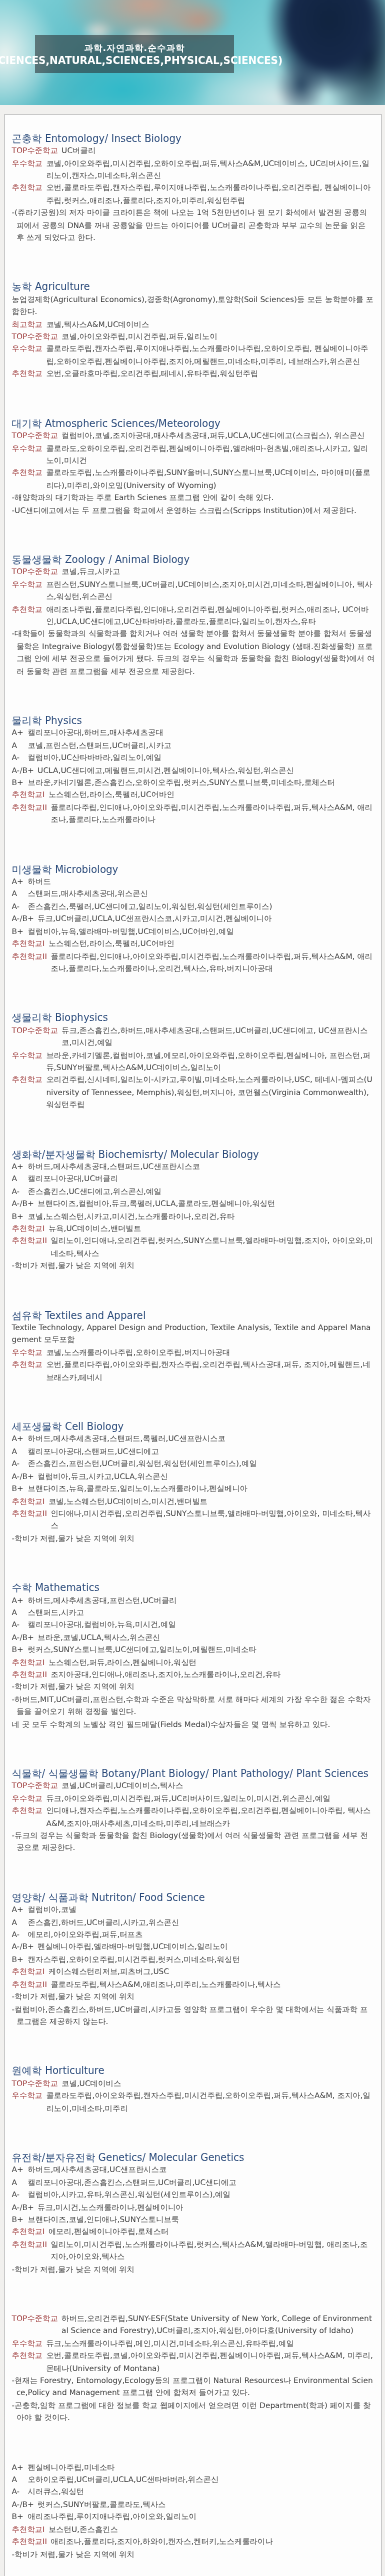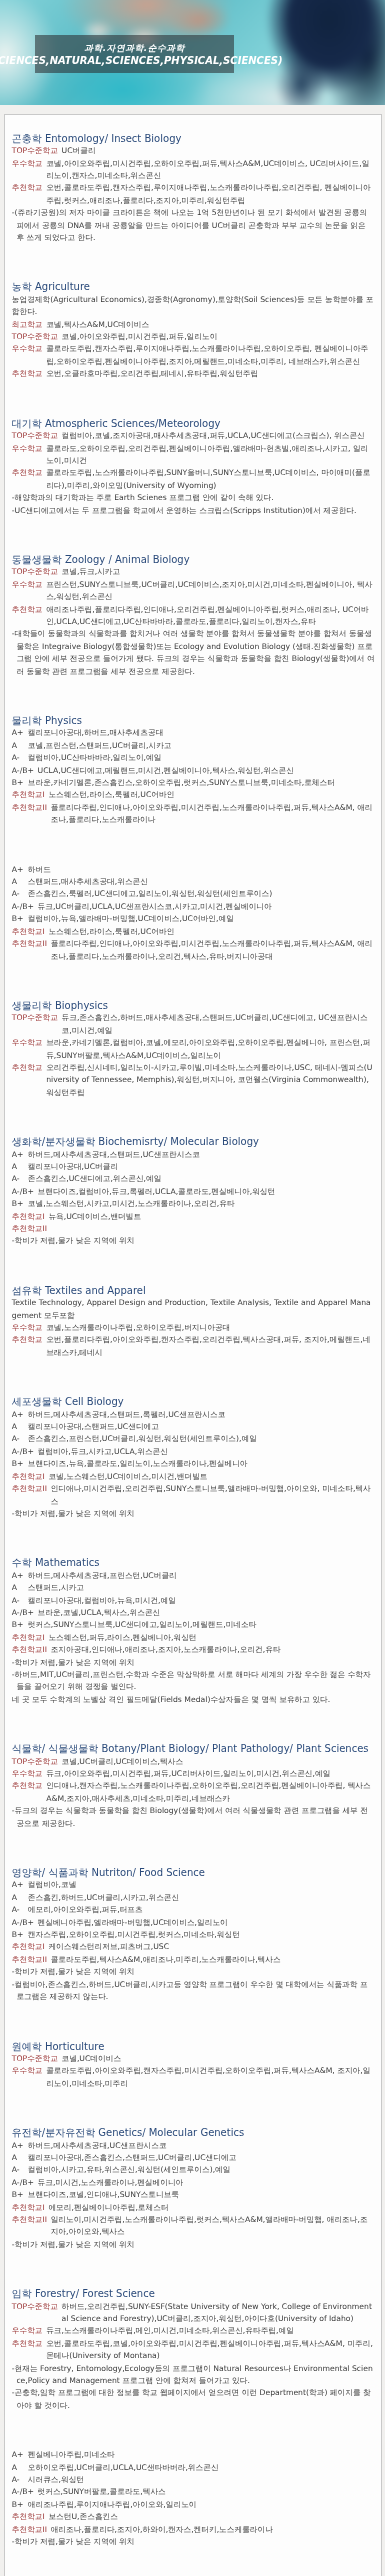--- a/index.html
+++ b/index.html
@@ -26,21 +26,20 @@
       radial-gradient(134px 57px at 289px 106px, #d7e8e9 0%, rgba(215,232,233,0) 70%),
       radial-gradient(77px 88px at 13px 62px, #e9f2f0 0%, rgba(233,242,240,0) 70%),
       linear-gradient(135deg, #86d4da 0%, #57b9c4 35%, #7ccfd6 62%, #9adbdd 100%);
   }
   .hero-overlay{
     position:absolute;left:35px;top:35px;width:199px;height:38px;
     background:rgba(43,46,50,.58);
     color:#ffffff;
     display:flex;flex-direction:column;align-items:center;justify-content:center;
     text-align:center;
-    font-style:italic;
   }
   .hero-ko{font-size:8.8px;font-weight:bold;line-height:12.4px;letter-spacing:0.5px;}
   .hero-en{font-size:10px;font-weight:bold;line-height:11.3px;white-space:nowrap;letter-spacing:0;}
   
   .card{
     margin:9.3px 4.1px 8.2px 4.1px;
     background:#fdfdfd;
     border:0.5px solid #c9c9c9;
     padding:17.5px 6.2px 40px 6.7px;
     min-height:3143px;
@@ -163,20 +162,21 @@
       <div class="row red">
         <span class="lbl red">추천학교I</span>
         <span class="txt">노스웨스턴,라이스,룩펠러,UC어바인</span>
       </div>
       <div class="row red">
         <span class="lbl red">추천학교II</span>
         <span class="txt">플로리다주립,인디애나,아이오와주립,미시건주립,노스캐롤라이나주립,퍼듀,텍사스A&amp;M, 애리조나,플로리다,노스캐롤라이나</span>
       </div>
     </section>
     <section class="sec">
+      <h3 class="sec-title">미생물학 Microbiology</h3>
       <div class="row grade">
         <span class="lbl grade">A+</span>
         <span class="txt">하버드</span>
       </div>
       <div class="row grade">
         <span class="lbl grade">A</span>
         <span class="txt">스탠퍼드,매사추세츠공대,위스콘신</span>
       </div>
       <div class="row grade">
         <span class="lbl grade">A-</span>
@@ -235,20 +235,21 @@
       <div class="row grade">
         <span class="lbl grade">B+</span>
         <span class="txt">코넬,노스웨스턴,시카고,미시건,노스캐롤라이나,오리건,유타</span>
       </div>
       <div class="row red">
         <span class="lbl red">추천학교I</span>
         <span class="txt">뉴욕,UC데이비스,밴더빌트</span>
       </div>
       <div class="row red">
         <span class="lbl red">추천학교II</span>
+        <span class="txt">일리노이,인디애나,오리건주립,럿커스,SUNY스토니브룩,엘라배마-버밍햄,조지아, 아이오와,미네소타,텍사스</span>
       </div>
       <div class="row note"><span class="txt">-학비가 저렴,물가 낮은 지역에 위치</span></div>
     </section>
     <section class="sec">
       <h3 class="sec-title">섬유학 Textiles and Apparel</h3>
       <div class="row desc"><span class="txt">Textile Technology, Apparel Design and Production, Textile Analysis, Textile and Apparel Management 모두포함</span></div>
       <div class="row red">
         <span class="lbl red">우수학교</span>
         <span class="txt">코넬,노스캐롤라이나주립,오하이오주립,버지니아공대</span>
       </div>
@@ -409,21 +410,20 @@
         <span class="lbl red">추천학교I</span>
         <span class="txt">에모리,펜실베이니아주립,로체스터</span>
       </div>
       <div class="row red">
         <span class="lbl red">추천학교II</span>
         <span class="txt">일리노이,미시건주립,노스캐롤라이나주립,럿커스,텍사스A&amp;M,앨라배마-버밍햄, 애리조나,조지아,아이오와,텍사스</span>
       </div>
       <div class="row note"><span class="txt">-학비가 저렴,물가 낮은 지역에 위치</span></div>
     </section>
     <section class="sec">
-      <h3 class="sec-title">임학 Forestry/ Forest Science</h3>
       <div class="row red">
         <span class="lbl red">TOP수준학교</span>
         <span class="txt">하버드,오리건주립,SUNY-ESF(State University of New York, College of Environmental Science and Forestry),UC버클리,조지아,워싱턴,아이다호(University of Idaho)</span>
       </div>
       <div class="row red">
         <span class="lbl red">우수학교</span>
         <span class="txt">듀크,노스캐롤라이나주립,메인,미시건,미네소타,위스콘신,유타주립,예일</span>
       </div>
       <div class="row red">
         <span class="lbl red">추천학교</span>

